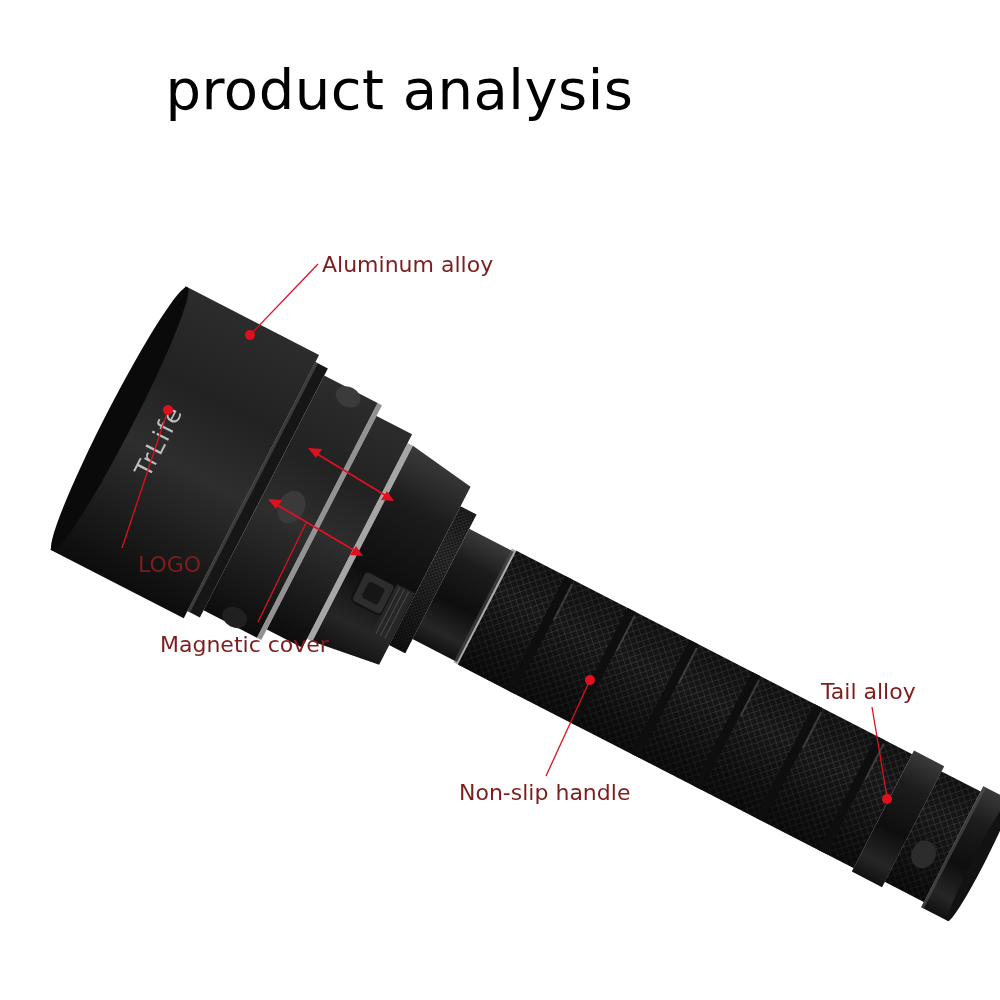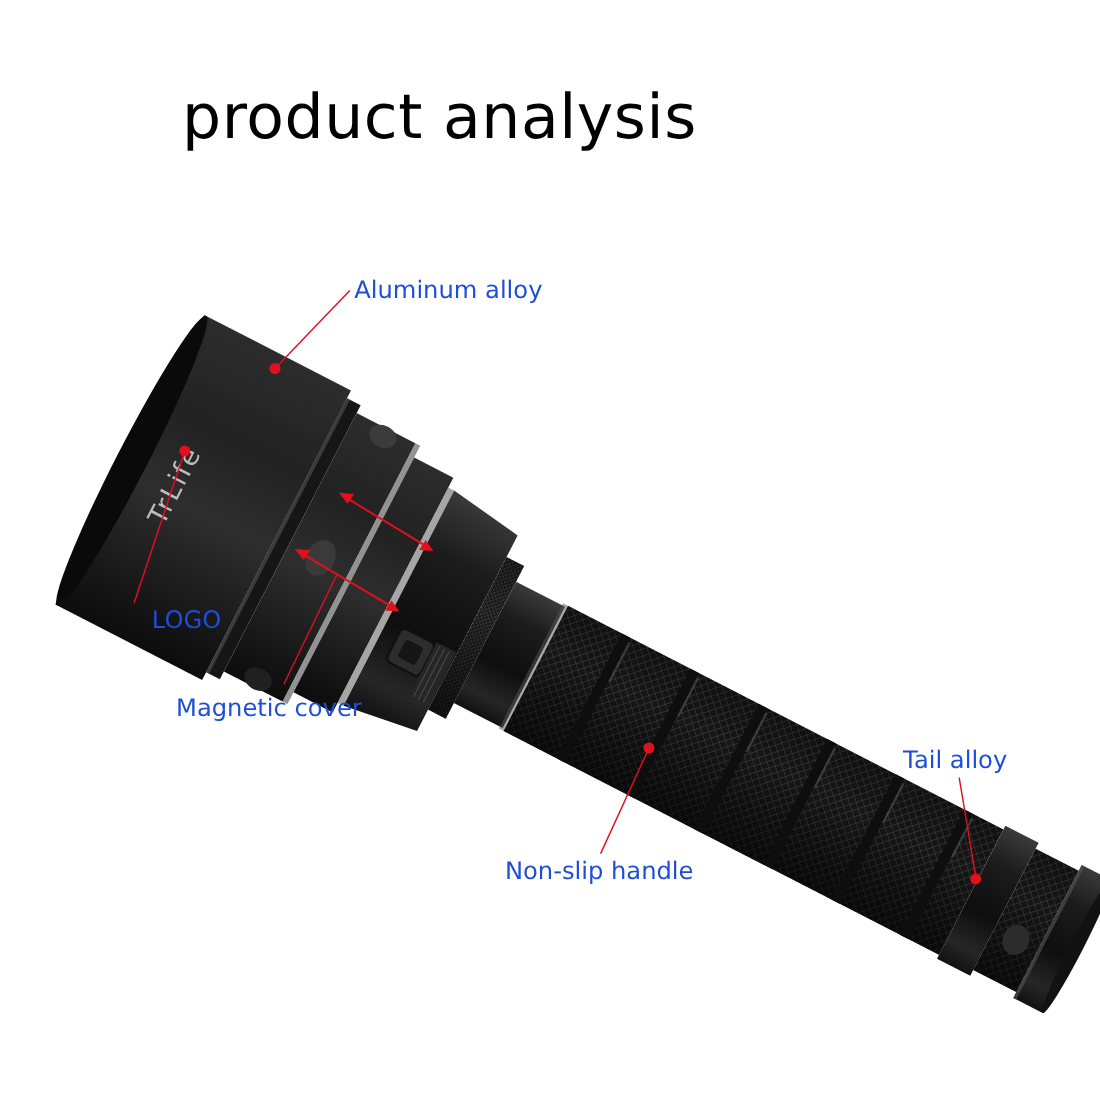--- a/index.html
+++ b/index.html
@@ -1,20 +1,20 @@
 <!DOCTYPE html>
 <html><head>
 <meta charset="utf-8">
 <style>
   html, body { margin: 0; padding: 0; background: #ffffff; }
   body { width: 1000px; height: 1000px; position: relative; overflow: hidden;
          font-family: "DejaVu Sans", "Liberation Sans", sans-serif; color: #000; }
   .title { position: absolute; left: 0; top: 62px; width: 799px; text-align: center;
-           font-size: 56px; font-weight: normal; letter-spacing: 0.5px; line-height: 1; margin-top: 17px; }
-  .label { position: absolute; font-size: 22px; line-height: 1; white-space: nowrap; color: #1d4ed8; }
+           font-size: 56px; font-weight: normal; letter-spacing: 0.5px; line-height: 1; }
+  .label { position: absolute; font-size: 22px; line-height: 1; white-space: nowrap; color: #7f1d1d; }
   #lbl-aluminum { left: 322px; top: 254px; }
   #lbl-logo { left: 92px; top: 554px; margin-left: 46px; }
   #lbl-magnetic { left: 160px; top: 634px; }
   #lbl-handle { left: 459px; top: 782px; text-align: center; }
   #lbl-tail { left: 821px; top: 681px; }
   svg.art { position: absolute; left: 0; top: 0; }
 </style>
 </head>
 <body>
 

